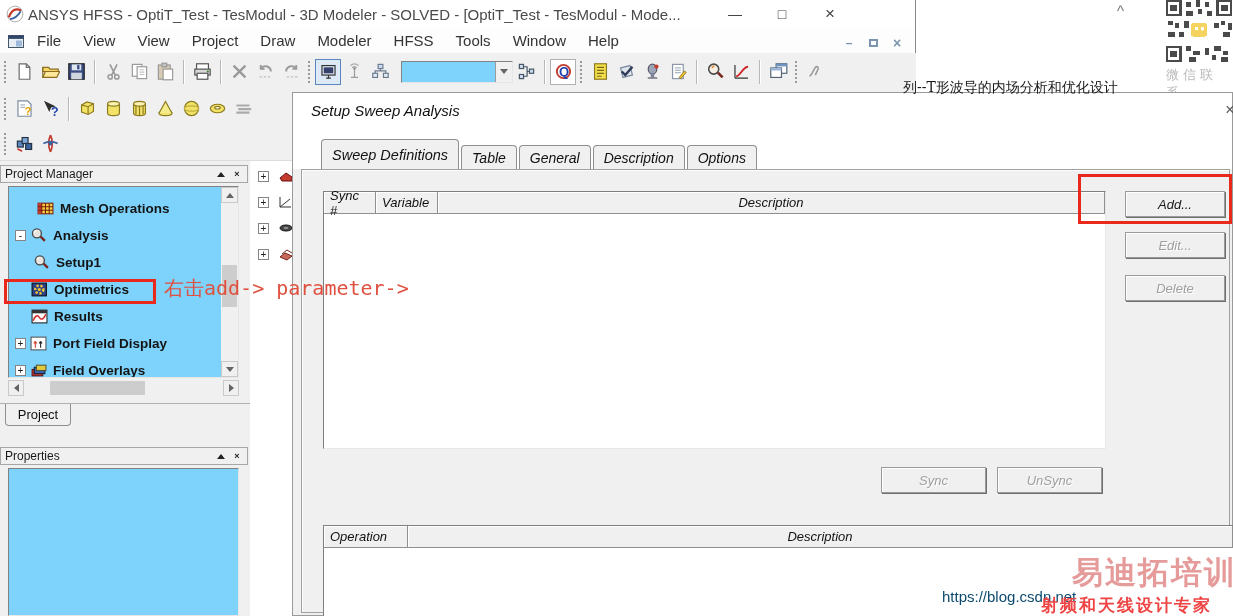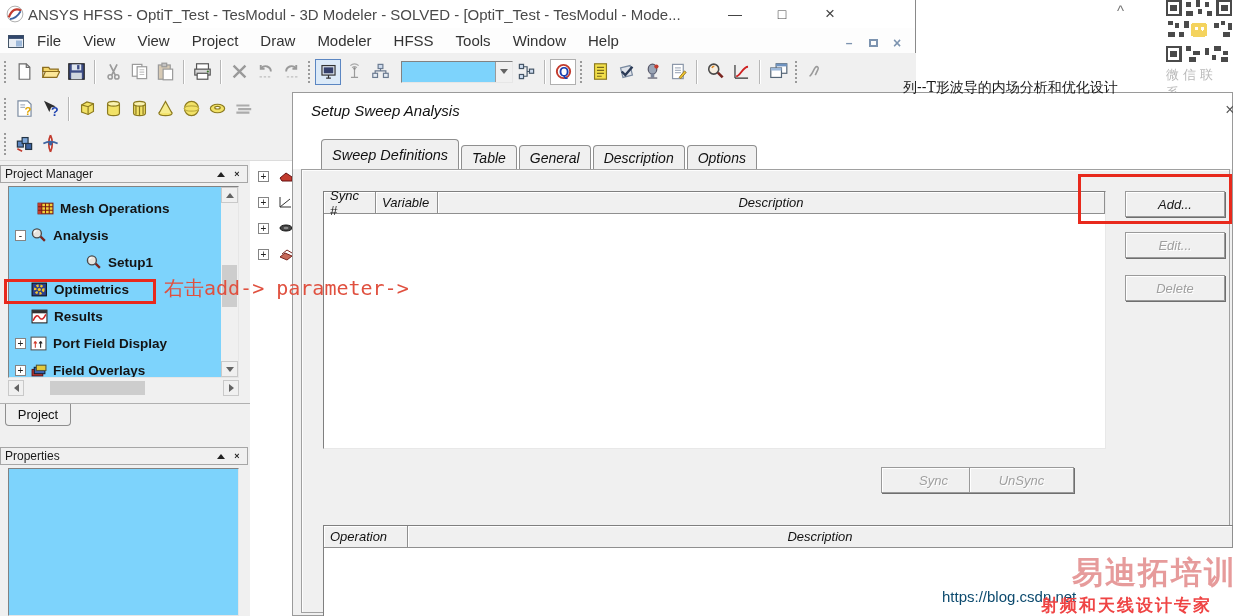--- a/index.html
+++ b/index.html
@@ -445,21 +445,21 @@
         </div>
         <div class="tree-row" style="padding-left:6px">
           <span class="expander">-</span>
           <span class="ticon"><svg viewBox="0 0 16 16">
                 <circle cx="6.5" cy="6" r="4.2" fill="#e8e4de" stroke="#4a4a4a" stroke-width="1.3"></circle>
                 <path d="M10 9l4 4" stroke="#7a2620" stroke-width="2.2"></path>
                 <path d="M3.8 5.4a2.8 2.8 0 0 1 2.4-2" stroke="#fff" fill="none"></path>
               </svg></span>
           <span class="lbl">Analysis</span>
         </div>
-        <div class="tree-row" style="padding-left:76px">
+        <div class="tree-row" style="padding-left:24px">
           <span class="ticon"><svg viewBox="0 0 16 16">
                 <circle cx="6.5" cy="6" r="4.2" fill="#e8e4de" stroke="#4a4a4a" stroke-width="1.3"></circle>
                 <path d="M10 9l4 4" stroke="#7a2620" stroke-width="2.2"></path>
                 <path d="M3.8 5.4a2.8 2.8 0 0 1 2.4-2" stroke="#fff" fill="none"></path>
               </svg></span>
           <span class="lbl">Setup1</span>
         </div>
         <div class="tree-row" style="padding-left:22px">
           <span class="ticon"><svg viewBox="0 0 16 16">
                 <rect x="1" y="2" width="13.5" height="12" fill="#2b3f8c" stroke="#111"></rect>
@@ -566,21 +566,21 @@
     <div class="btn disabled" style="position:absolute;left:832px;top:139px;width:100px;height:26px">
       <span>Edit...</span>
     </div>
     <div class="btn disabled" style="position:absolute;left:832px;top:182px;width:100px;height:26px">
       <span>Delete</span>
     </div>
 
     <div class="btn disabled" style="position:absolute;left:588px;top:374px;width:105px;height:26px">
       <span>Sync</span>
     </div>
-    <div class="btn disabled" style="position:absolute;left:676px;top:374px;width:105px;height:26px">
+    <div class="btn disabled" style="position:absolute;left:704px;top:374px;width:105px;height:26px">
       <span>UnSync</span>
     </div>
 
     <div class="grid-table" style="left:30px;top:432px;width:911px;height:92px">
       <div class="grid-head">
         <span class="gcell" style="width:84px">Operation</span>
         <span class="gcell center" style="flex:1">Description</span>
       </div>
     </div>
   </div>

